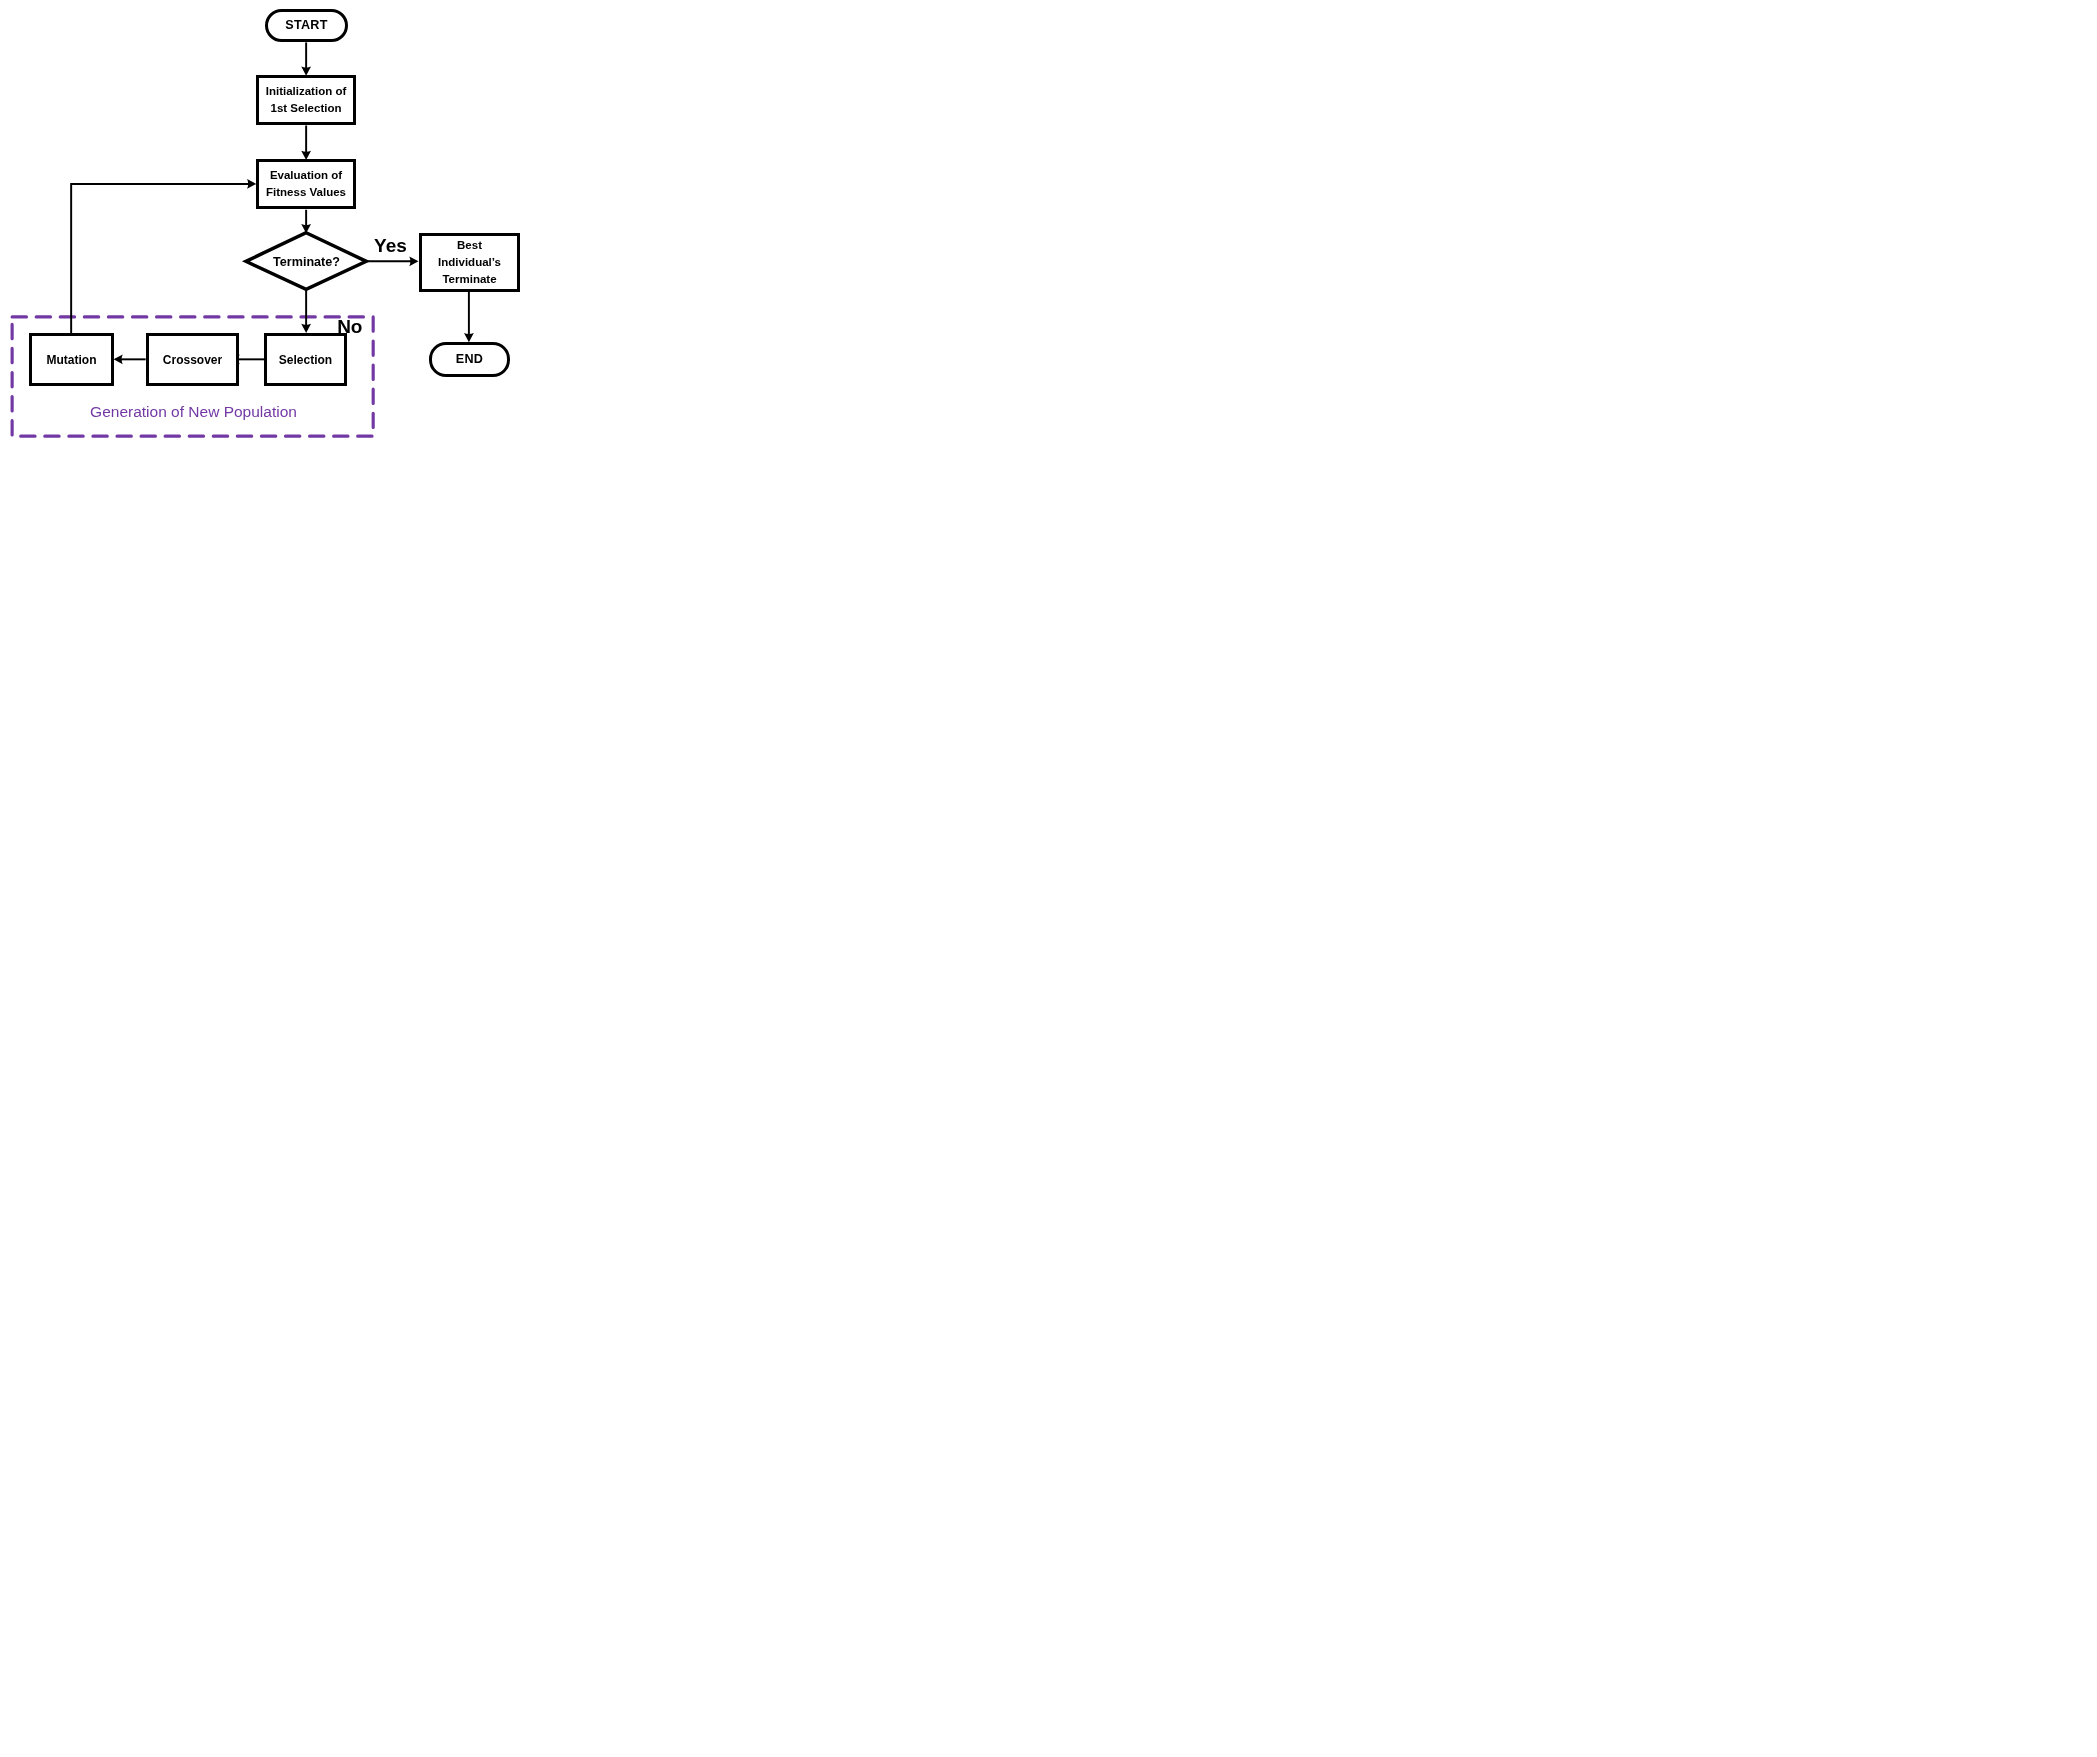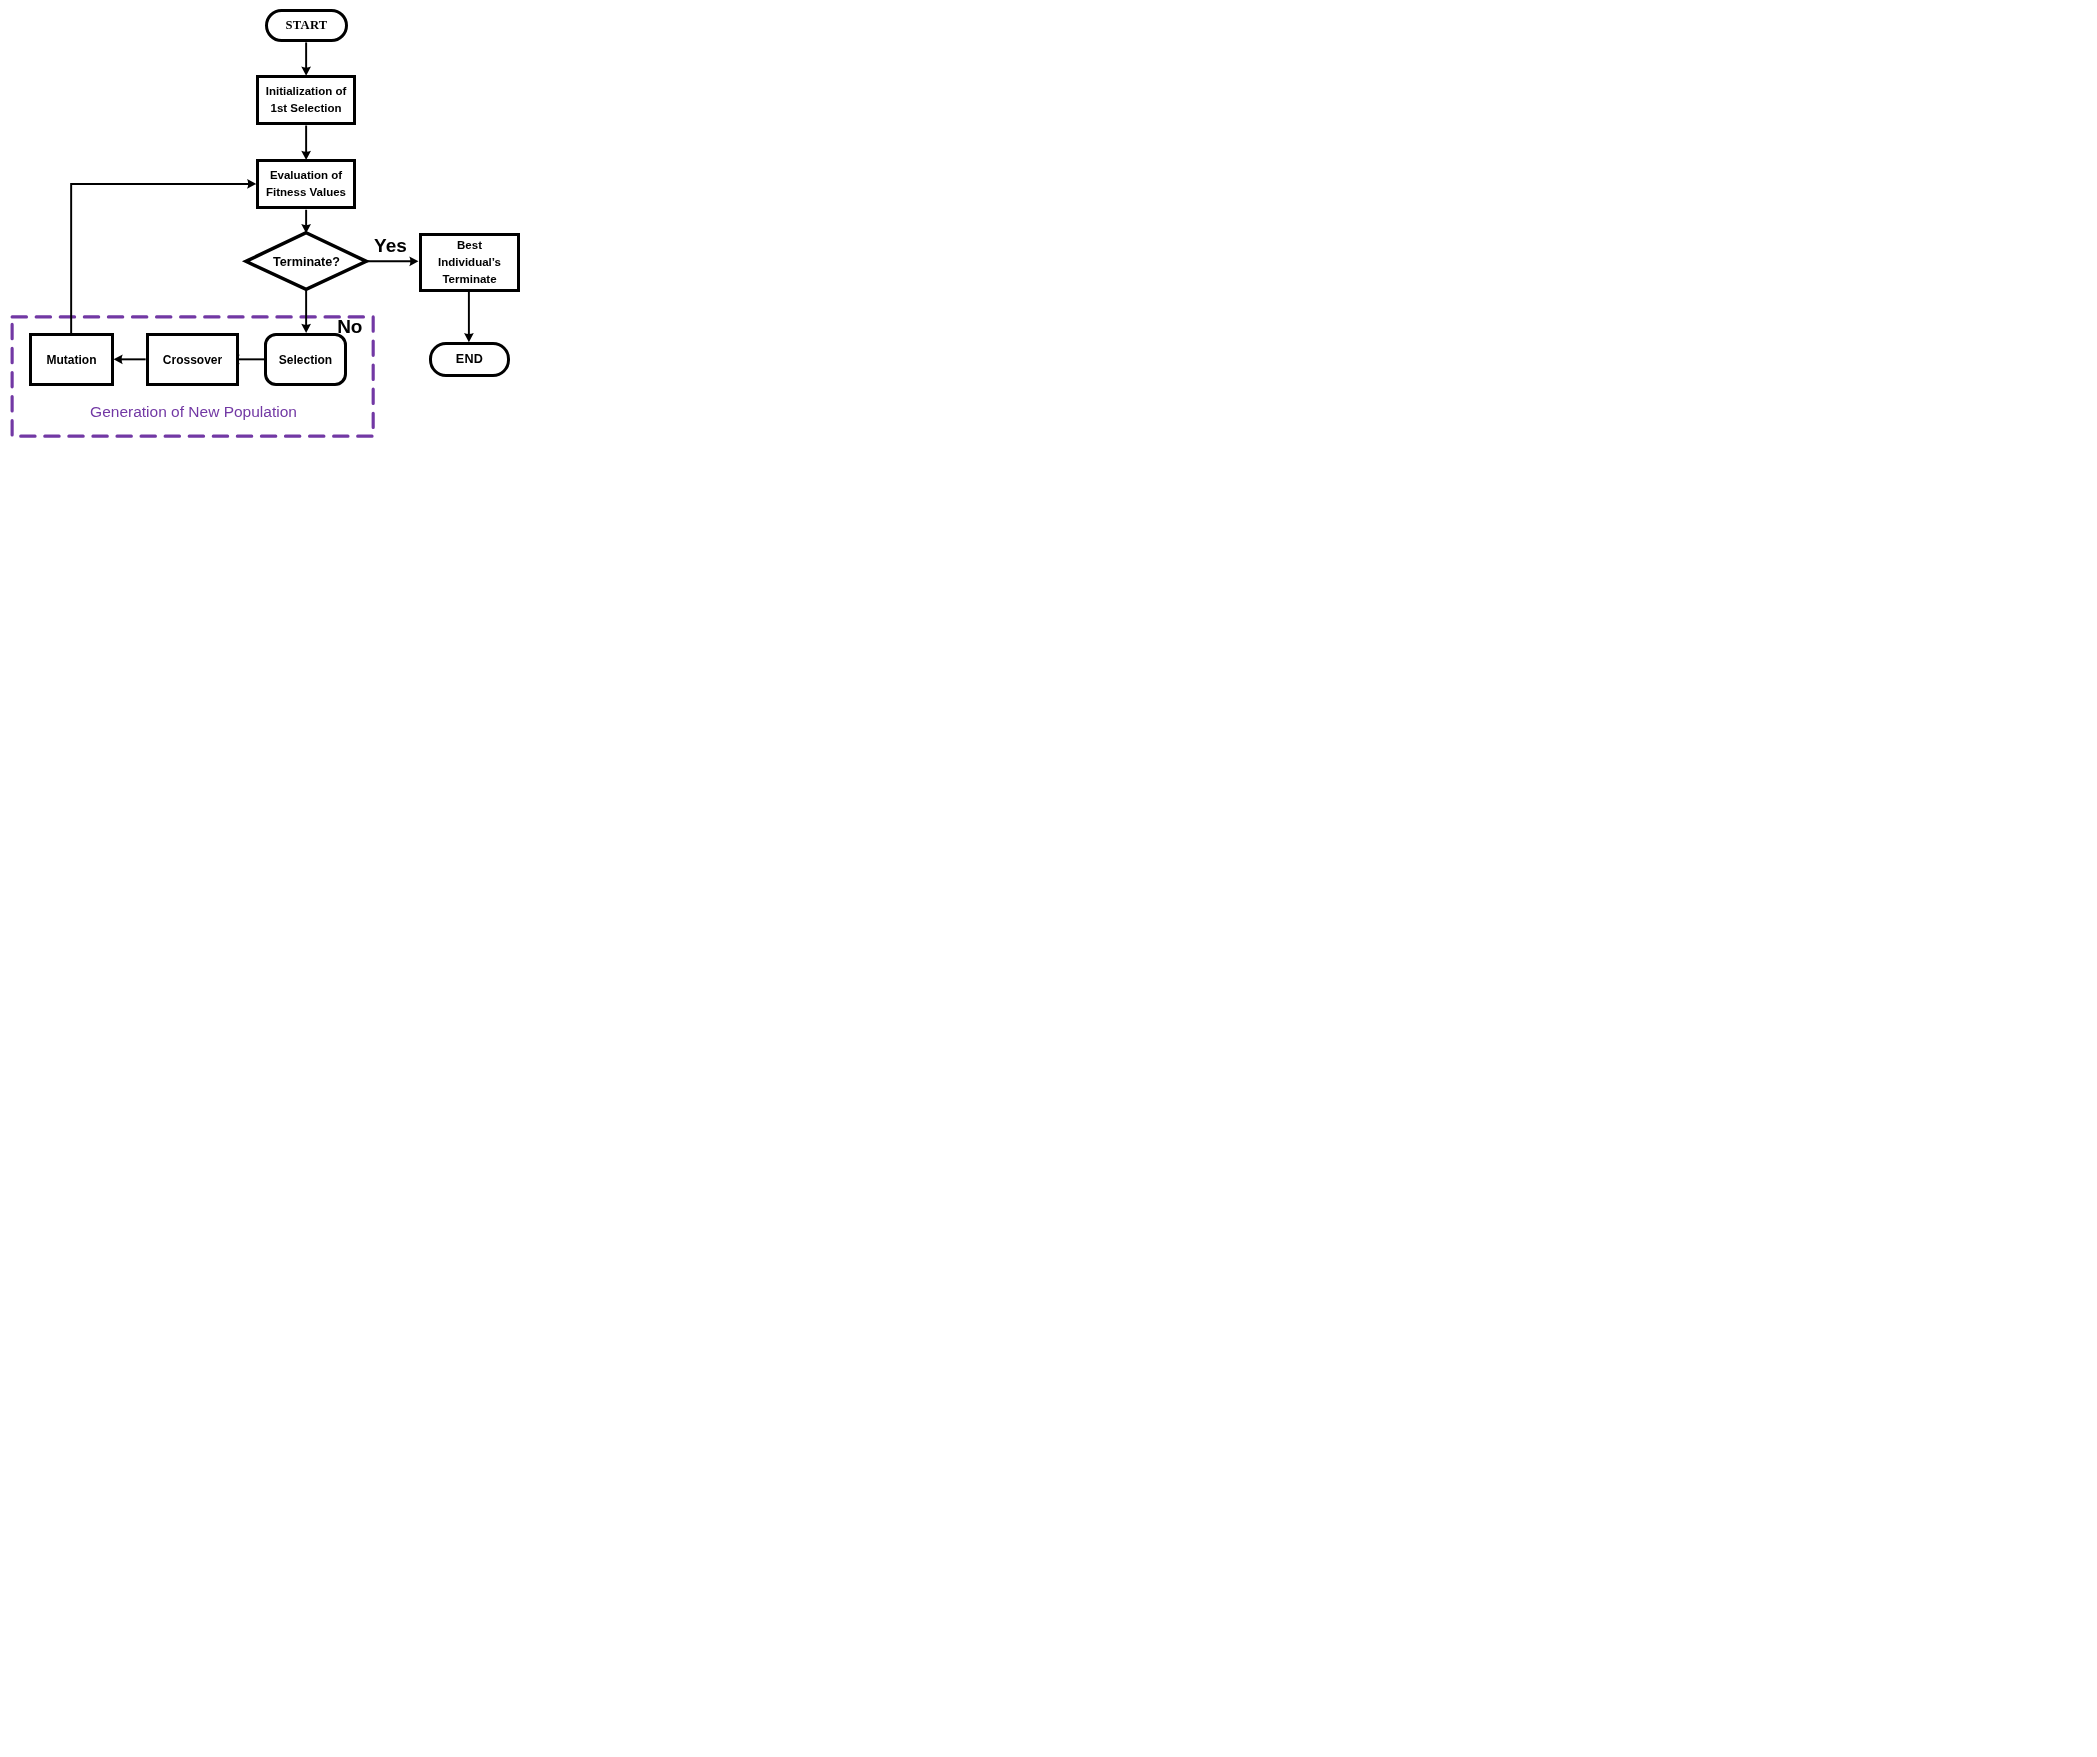--- a/index.html
+++ b/index.html
@@ -110,21 +110,21 @@
 
     <path d="M254 627 H210" stroke="#000" stroke-width="3.4" fill="none"></path>
     <path d="M198 627 L214 618.5 Q210 627 214 635.5 Z" fill="#000"></path>
 
     <path d="M124 581 V321 H435" stroke="#000" stroke-width="3.4" fill="none" stroke-linejoin="miter"></path>
     <path d="M447 321 L431 312.5 Q435 321 431 329.5 Z" fill="#000"></path>
 
     <polygon points="534,406 639,456 534,505 429,456" fill="#ffffff" stroke="#000" stroke-width="6" stroke-linejoin="miter"></polygon>
   </svg>
 
-  <div class="node terminator" style="left:265px; top:9.2px; width:83px; height:33px;font-family:Liberation Serif, serif;">
+  <div class="node terminator" style="left:265px; top:9.2px; width:83px; height:33px;">
     <span>START</span>
   </div>
 
   <div class="node" style="left:256px; top:75px; width:100px; height:50px;">
     <span>Initialization of
 1st Selection</span>
   </div>
 
   <div class="node" style="left:256px; top:159px; width:100px; height:50px;">
     <span>Evaluation of
@@ -138,21 +138,21 @@
   <div class="node best-node" style="left:419px; top:233px; width:101px; height:59px;">
     <span>Best
 Individual’s
 Terminate</span>
   </div>
 
   <div class="node terminator" style="left:429px; top:342px; width:81px; height:35px;">
     <span>END</span>
   </div>
 
-  <div class="node" style="left:264px; top:333px; width:83px; height:53px; font-size:12px;border-radius:12px;">
+  <div class="node" style="left:264px; top:333px; width:83px; height:53px; font-size:12px;">
     <span>Selection</span>
   </div>
 
   <div class="node" style="left:146px; top:333px; width:93px; height:53px; font-size:12px;">
     <span>Crossover</span>
   </div>
 
   <div class="node" style="left:29px; top:333px; width:85px; height:53px; font-size:12px;">
     <span>Mutation</span>
   </div>

